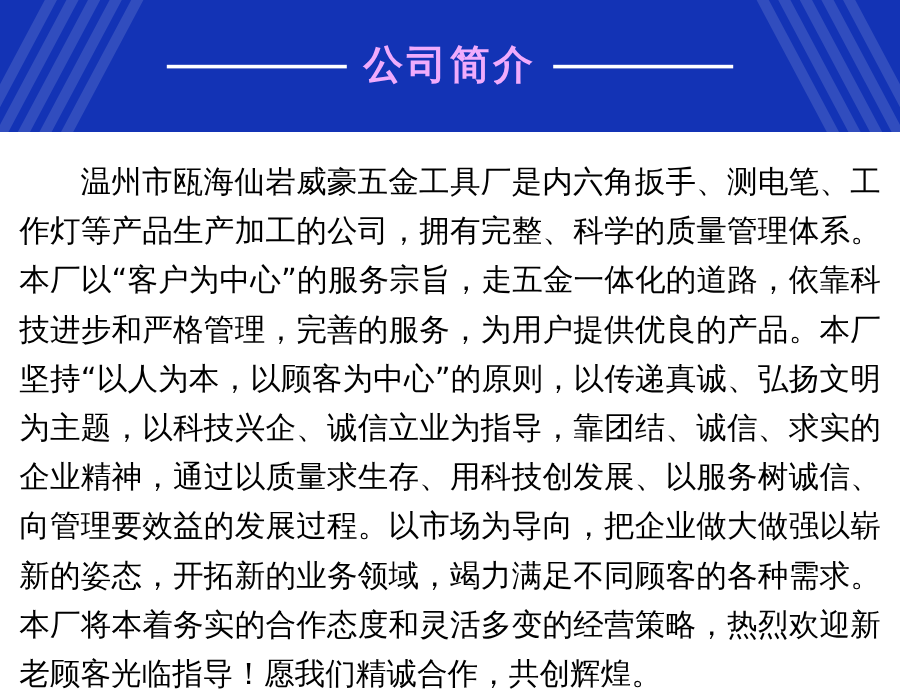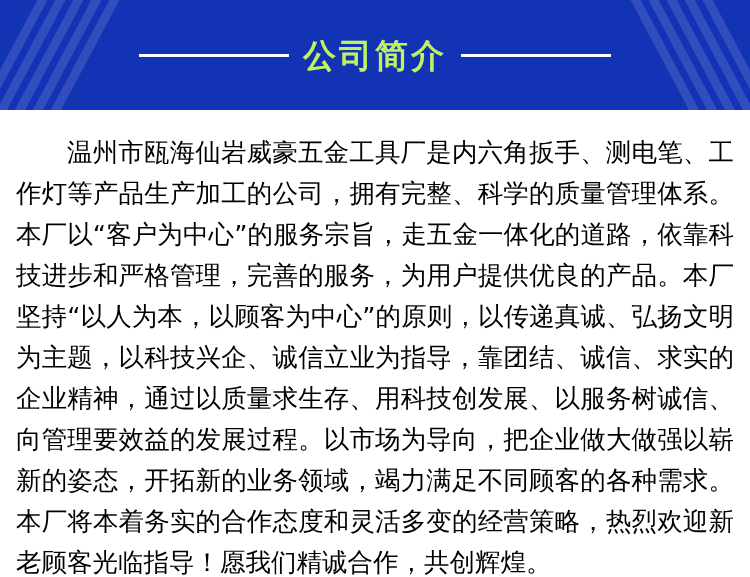--- a/index.html
+++ b/index.html
@@ -63,26 +63,27 @@
     justify-content: center;
     gap: 14px;
     z-index: 2;
   }
   .rule {
     width: 150px;
     height: 3px;
     background: #ffffff;
   }
   .banner-title {
-    color: #bef264;
+    color: #f0abfc;
     font-size: 33px;
     font-weight: bold;
     letter-spacing: 3px;
     line-height: 1;
     white-space: nowrap;
+    font-family: Liberation Serif, serif;
   }
   
   .content {
     padding: 22px 16px 0 16px;
   }
   .paragraph {
     font-size: 25.5px;
     line-height: 41px;
     color: #000000;
     text-align: justify;

